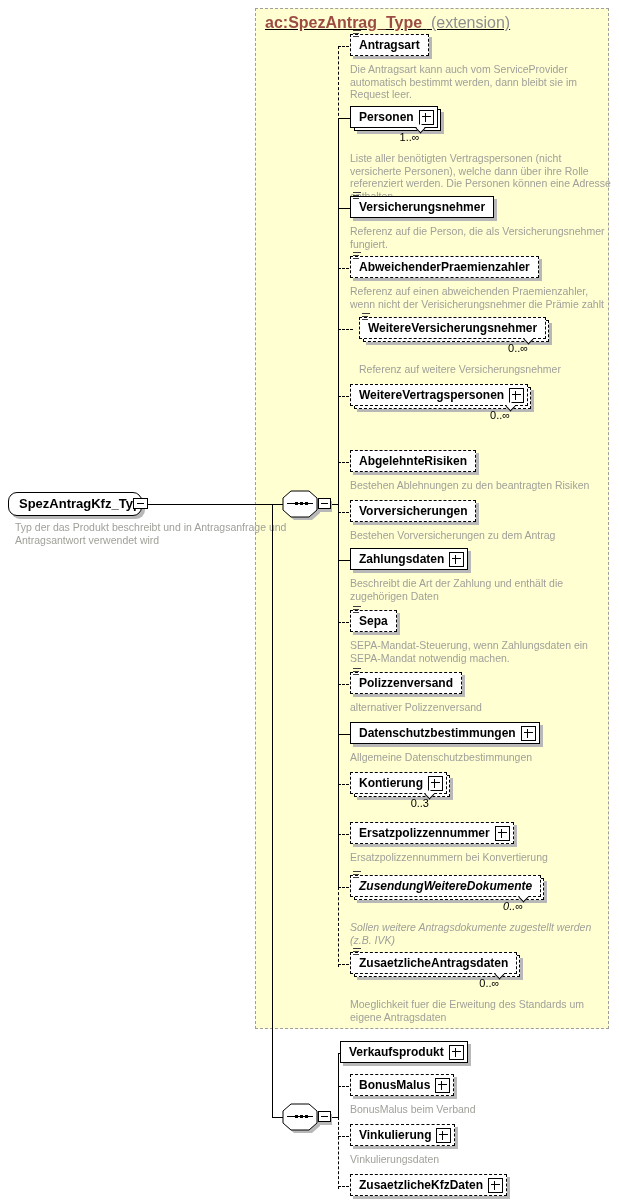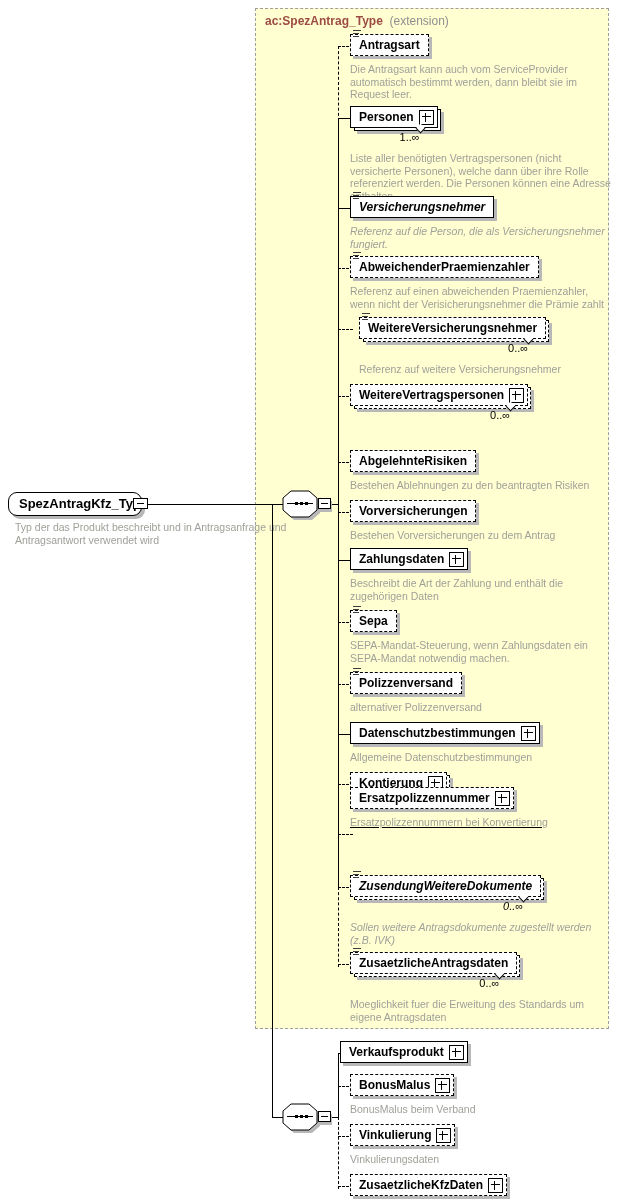--- a/index.html
+++ b/index.html
@@ -7,21 +7,21 @@
     --yellow:#ffffd2;
     --descgray:#a0a09a;
   }
   html,body{margin:0;padding:0;background:#fff;}
   body{font-family:"Liberation Sans", sans-serif;}
   .canvas{position:relative;width:619px;height:1203px;background:#fff;overflow:hidden;}
 
   
   .ext-box{position:absolute;left:255px;top:8px;width:352px;height:1019px;
     background:var(--yellow);border:1px dashed #9e9e9e;}
-  .ext-header{position:absolute;left:9px;top:5px;font-size:12px;white-space:nowrap;}
+  .ext-header{position:absolute;left:9px;top:5px;font-size:16px;white-space:nowrap;text-decoration:underline;}
   .hdr-type{font-weight:bold;color:#9c4c44;}
   .hdr-ext{color:#8f8f8f;}
 
   
   .root-box{position:absolute;left:8px;top:492px;width:132px;height:22px;
     border:1px solid #000;border-radius:9px;background:#fff;
     box-shadow:3px 3px 0 var(--sh);z-index:3;}
   .root-lbl{display:block;font-weight:bold;font-size:13px;line-height:22px;padding-left:10px;white-space:nowrap;}
   .root-desc{position:absolute;left:15px;top:521px;width:330px;
     font-size:10.5px;line-height:12.5px;color:var(--descgray);}
@@ -149,21 +149,21 @@
   <div class="row" style="left:350px;top:106px;">
     <div class="boxcol"><div class="elem multi">
       <span class="lbl">Personen</span>
       <span class="plusbox"></span>
       <span class="chev"></span>
     </div>
     <div class="occ">1..∞</div></div>
     <div class="desc">Liste aller benötigten Vertragspersonen (nicht versicherte Personen), welche dann über ihre Rolle referenziert werden. Die Personen können eine Adresse enthalten.</div>
   </div>
 
-  <div class="row" style="left:350px;top:196px;font-style:italic;">
+  <div class="row" style="left:350px;top:196px;">
     <div class="boxcol"><div class="elem">
       <span class="eicon-mark"></span>
       <span class="lbl">Versicherungsnehmer</span>
     </div></div>
     <div class="desc">Referenz auf die Person, die als Versicherungsnehmer fungiert.</div>
   </div>
 
   <div class="row" style="left:350px;top:256px;">
     <div class="boxcol"><div class="elem opt">
       <span class="eicon-mark"></span>
@@ -239,21 +239,21 @@
 
   <div class="row" style="left:350px;top:772px;">
     <div class="boxcol"><div class="elem opt multi">
       <span class="lbl">Kontierung</span>
       <span class="plusbox"></span>
       <span class="chev"></span>
     </div>
     <div class="occ">0..3</div></div>
   </div>
 
-  <div class="row" style="left:350px;top:787px;text-decoration:underline;">
+  <div class="row" style="left:350px;top:822px;">
     <div class="boxcol"><div class="elem opt">
       <span class="lbl">Ersatzpolizzennummer</span>
       <span class="plusbox"></span>
     </div></div>
     <div class="desc">Ersatzpolizzennummern bei Konvertierung</div>
   </div>
 
   <div class="row" style="left:350px;top:875px;font-style:italic;">
     <div class="boxcol"><div class="elem opt multi">
       <span class="eicon-mark"></span>

